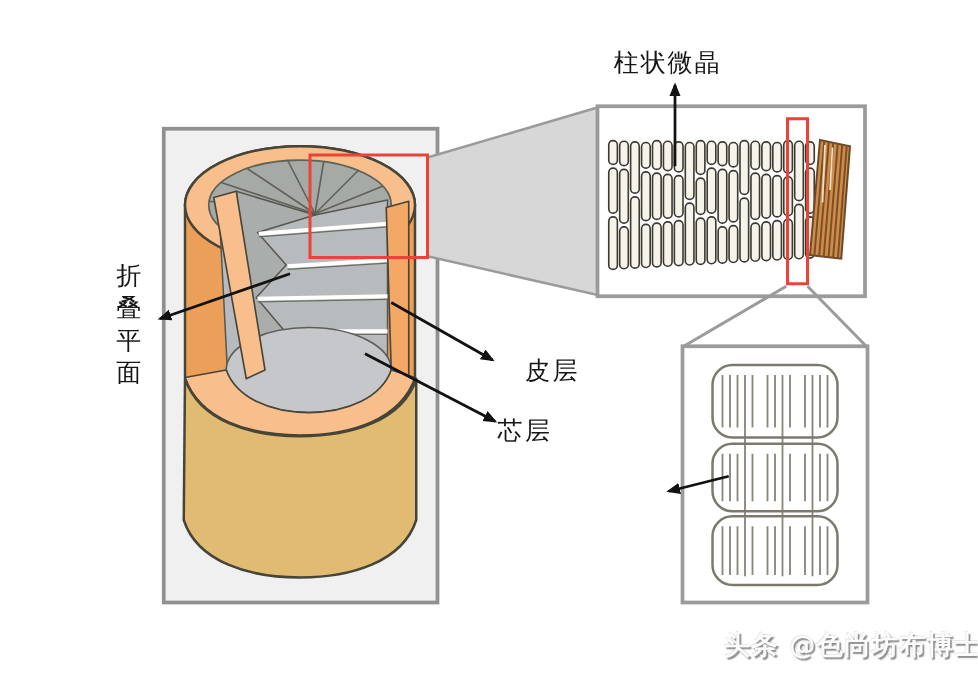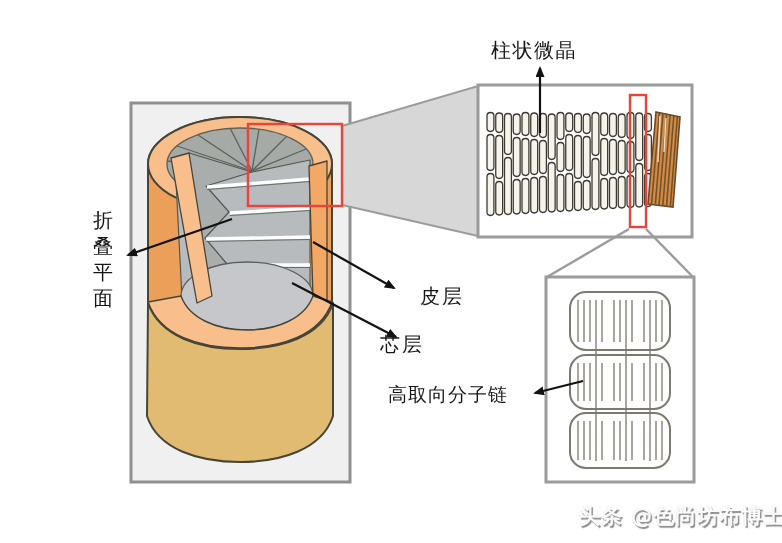--- a/index.html
+++ b/index.html
@@ -209,19 +209,18 @@
     <line x1="583" y1="381" x2="535" y2="393" marker-end="url(#ah)"></line>
   </g>
 </svg>
 
 <div class="lbl" style="left:491px;top:37px;letter-spacing:1.5px">柱状微晶</div>
 
 <div class="lbl lbl-vert" style="left:90px;top:207px">折叠平面</div>
 
 <div class="lbl" style="left:420px;top:283px">皮层</div>
 
-<div class="lbl" style="left:380px;top:331px">芯层</div>
-
-<div class="lbl lbl-chains" style="left:388px;top:382px">高取向分子链</div>
+<div class="lbl" style="left:398px;top:331px">芯层</div>
+
 
 <div class="watermark">头条 @色尚坊布博士</div>
 
 </div>
 
 </body></html>

